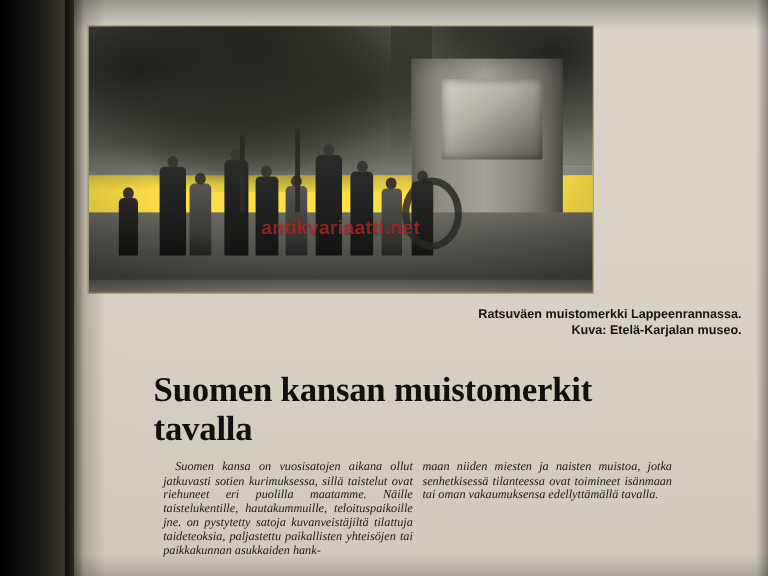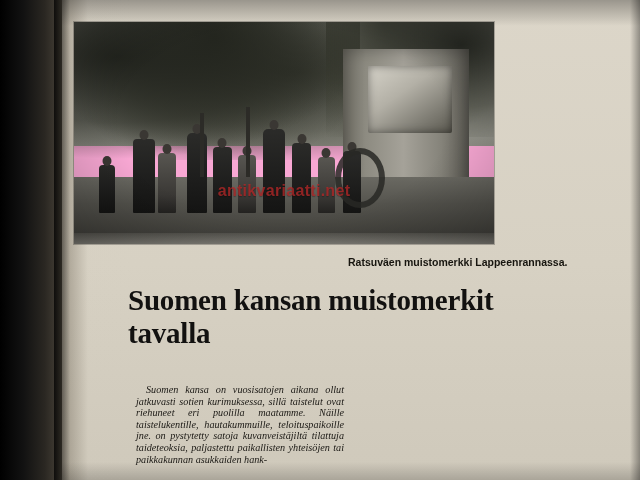--- a/index.html
+++ b/index.html
@@ -63,21 +63,21 @@
     position: absolute;
     left: 74px;
     top: 22px;
     width: 420px;
     height: 222px;
   }
   .photo {
     position: absolute;
     inset: 0;
     overflow: hidden;
-    background: #f9a8d4;
+    background: #fde047;
     box-shadow: 0 0 0 1px rgba(0,0,0,0.25);
   }
   
   .ph-sky {
     position: absolute; left: 0; top: 0; width: 100%; height: 56%;
     background: linear-gradient(to bottom, #b9b9b2 0%, #a9a9a1 45%, #8f8f86 100%);
   }
   
   .ph-trees {
     position: absolute; left: -4%; top: -4%; width: 72%; height: 66%;
@@ -180,28 +180,29 @@
   .caption {
     position: absolute;
     left: 348px;
     top: 256px;
     width: 270px;
     font-family: "Liberation Sans", sans-serif;
     font-size: 10.5px;
     line-height: 13px;
     font-weight: bold;
     color: #17150f;
+    text-align: right;
   }
   .caption div { white-space: nowrap; }
 
   
   .headline {
     position: absolute;
     left: 128px;
-    top: 284px;
+    top: 309px;
     width: 430px;
     font-family: "Liberation Serif", serif;
     font-weight: bold;
     font-size: 29px;
     line-height: 33px;
     color: #121110;
     letter-spacing: -0.2px;
   }
 
   
@@ -266,28 +267,30 @@
       <div class="ph-flag"></div>
       <div class="ph-flag2"></div>
       <div class="ph-wreath"></div>
       <div class="ph-vignette"></div>
       <div class="watermark">antikvariaatti.net</div>
     </div>
   </div>
 
   <div class="caption">
     <div>Ratsuväen muistomerkki Lappeenrannassa.</div>
+    <div>Kuva: Etelä-Karjalan museo.</div>
   </div>
 
   <div class="headline">
     <div>Suomen kansan muistomerkit</div>
     <div>tavalla</div>
   </div>
 
   <div class="columns">
     <div class="col">
       <p class="indent">Suomen kansa on vuosisatojen aikana ollut jatkuvasti sotien kurimuksessa, sillä taistelut ovat riehuneet eri puolilla maatamme. Näille taistelukentille, hautakummuille, teloituspaikoille jne. on pystytetty satoja kuvanveistäjiltä tilattuja taideteoksia, paljastettu paikallisten yhteisöjen tai paikkakunnan asukkaiden hank-</p>
     </div>
     <div class="col">
+      <p>maan niiden miesten ja naisten muistoa, jotka senhetkisessä tilanteessa ovat toimineet isänmaan tai oman vakaumuksensa edellyttämällä tavalla.</p>
     </div>
   </div>
 
 </div>
 
 </body></html>

